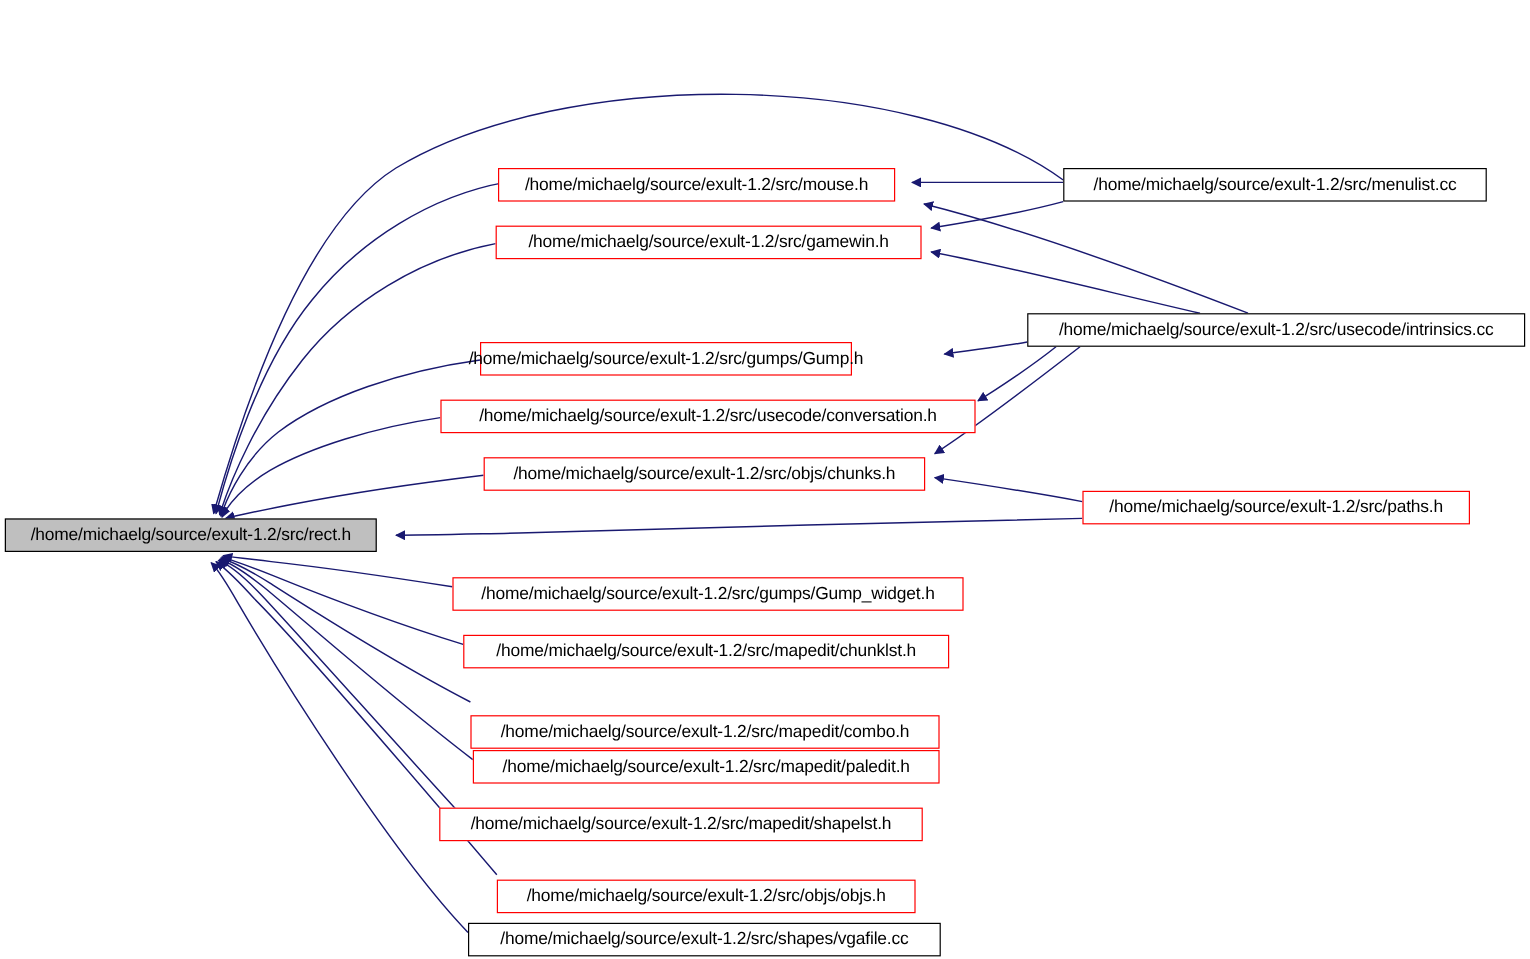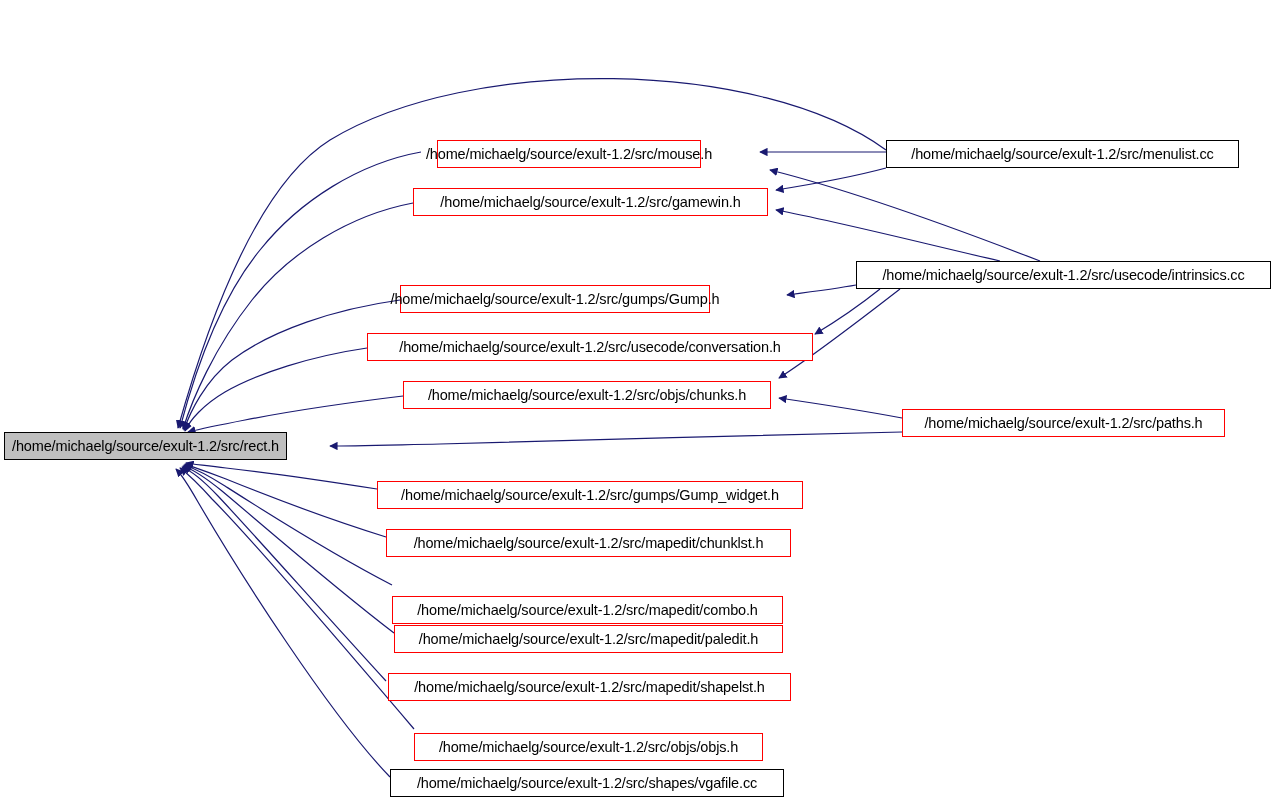--- a/index.html
+++ b/index.html
@@ -104,25 +104,25 @@
 
       <path d="M 880,289 C 860,305 830,325 815,334"></path>
 
       <path d="M 900,289 C 860,320 810,358 779,378"></path>
 
       <path d="M 902,418 C 870,412 820,404 779,398"></path>
 
     </g>
   </svg>
 
-  <div class="gnode current" style="left:4px; top:432px; width:283px; height:28px;">
+  <div class="gnode current" style="left:4px; top:432px; width:310px; height:28px;">
     <span class="lbl">/home/michaelg/source/exult-1.2/src/rect.h</span>
   </div>
 
-  <div class="gnode" style="left:437px; top:140px; width:264px; height:28px;">
+  <div class="gnode" style="left:415px; top:140px; width:331px; height:28px;">
     <span class="lbl">/home/michaelg/source/exult-1.2/src/mouse.h</span>
   </div>
 
   <div class="gnode blackborder" style="left:886px; top:140px; width:353px; height:28px;">
     <span class="lbl">/home/michaelg/source/exult-1.2/src/menulist.cc</span>
   </div>
 
   <div class="gnode" style="left:413px; top:188px; width:355px; height:28px;">
     <span class="lbl">/home/michaelg/source/exult-1.2/src/gamewin.h</span>
   </div>
@@ -156,21 +156,21 @@
   </div>
 
   <div class="gnode" style="left:392px; top:577px; width:391px; height:28px;margin-top:19px;">
     <span class="lbl">/home/michaelg/source/exult-1.2/src/mapedit/combo.h</span>
   </div>
 
   <div class="gnode" style="left:394px; top:625px; width:389px; height:28px;">
     <span class="lbl">/home/michaelg/source/exult-1.2/src/mapedit/paledit.h</span>
   </div>
 
-  <div class="gnode" style="left:388px; top:673px; width:403px; height:28px;">
+  <div class="gnode" style="left:366px; top:673px; width:403px; height:28px;">
     <span class="lbl">/home/michaelg/source/exult-1.2/src/mapedit/shapelst.h</span>
   </div>
 
   <div class="gnode" style="left:414px; top:721px; width:349px; height:28px;margin-top:12px;">
     <span class="lbl">/home/michaelg/source/exult-1.2/src/objs/objs.h</span>
   </div>
 
   <div class="gnode blackborder" style="left:390px; top:769px; width:394px; height:28px;">
     <span class="lbl">/home/michaelg/source/exult-1.2/src/shapes/vgafile.cc</span>
   </div>

